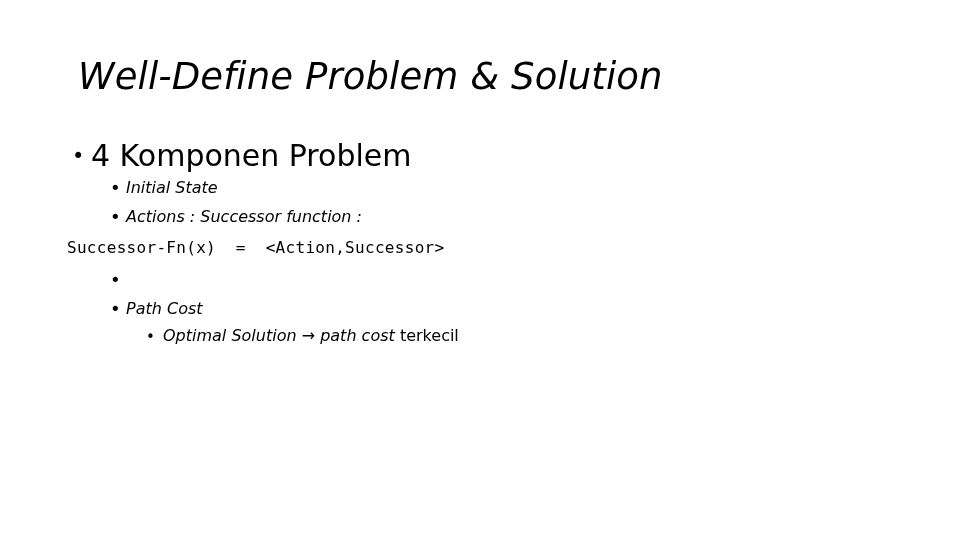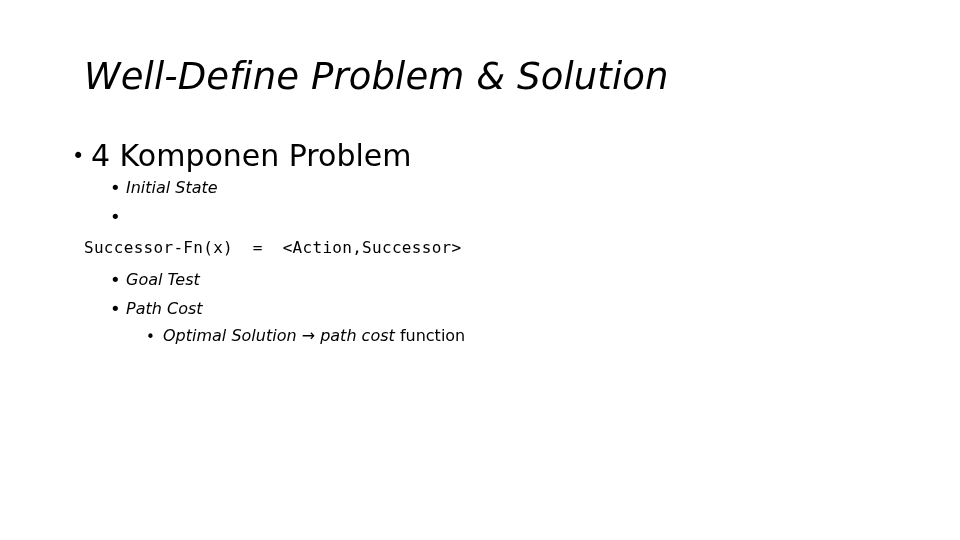--- a/index.html
+++ b/index.html
@@ -20,21 +20,21 @@
   #slide {
     position: relative;
     width: 960px;
     height: 540px;
     background: #ffffff;
   }
 
   
   .slide-title {
     position: absolute;
-    left: 84px;
+    left: 78px;
     top: 54px;
     width: 820px;
     font-family: "DejaVu Sans", sans-serif;
     font-style: italic;
     font-weight: 300;
     font-size: 37px;
     line-height: 46px;
     letter-spacing: 0.1px;
     color: #000000;
     white-space: nowrap;
@@ -124,21 +124,21 @@
     font-weight: normal;
   }
 
   
   .code-row {
     height: 30px;
     padding-top: 4px;
   }
   .code-text {
     display: inline-block;
-    margin-left: 84px;
+    margin-left: 67px;
     font-family: "DejaVu Sans Mono", monospace;
     font-size: 16px;
     line-height: 24px;
     font-style: normal;
     letter-spacing: 0.3px;
     color: #000000;
     white-space: pre;
   }
 
   
@@ -164,35 +164,35 @@
       <span class="bullet-text">4 Komponen Problem</span>
     </div>
 
     <div class="bullet-row lvl2">
       <span class="bullet-mark">•</span>
       <span class="bullet-text">Initial State</span>
     </div>
 
     <div class="bullet-row lvl2">
       <span class="bullet-mark">•</span>
+      <span class="bullet-text">Actions : Successor function :</span>
     </div>
 
     <div class="bullet-row code-row">
       <span class="code-text">Successor-Fn(x)  =  &lt;Action,Successor&gt;</span>
     </div>
 
     <div class="bullet-row lvl2">
       <span class="bullet-mark">•</span>
-      <span class="bullet-text">Goal Test</span>
     </div>
 
     <div class="bullet-row lvl2">
       <span class="bullet-mark">•</span>
       <span class="bullet-text">Path Cost</span>
     </div>
 
     <div class="bullet-row lvl3">
       <span class="bullet-mark">•</span>
-      <span class="bullet-text"><span class="run-italic">Optimal Solution </span><span class="arrow-glyph">→</span><span class="run-italic"> path cost </span><span class="run-normal">function</span></span>
+      <span class="bullet-text"><span class="run-italic">Optimal Solution </span><span class="arrow-glyph">→</span><span class="run-italic"> path cost </span><span class="run-normal">terkecil</span></span>
     </div>
 
   </div>
 </div>
 
 </body></html>

